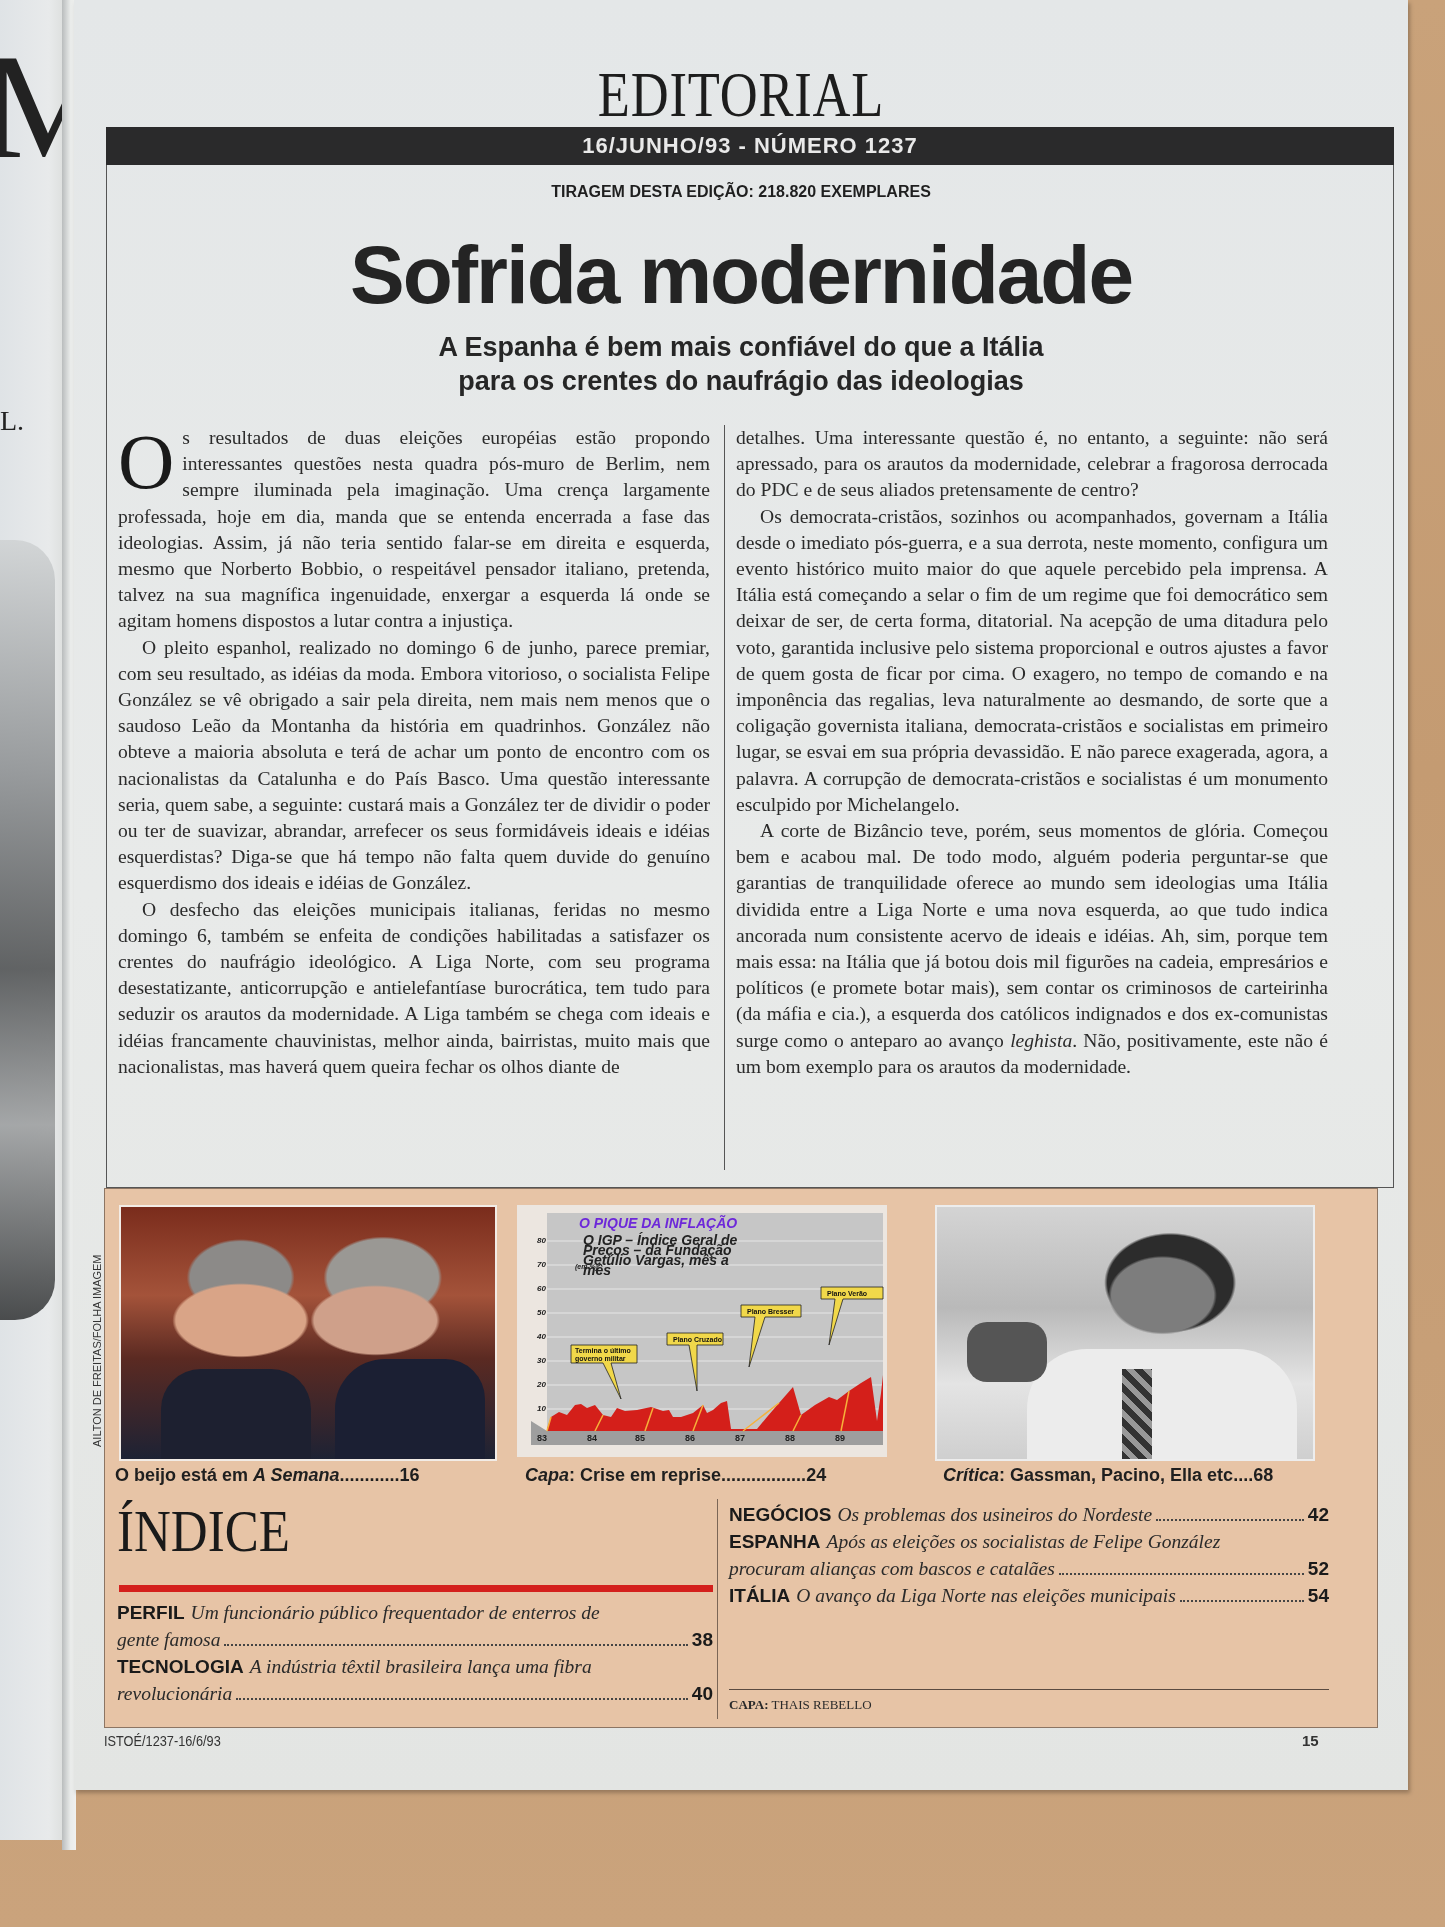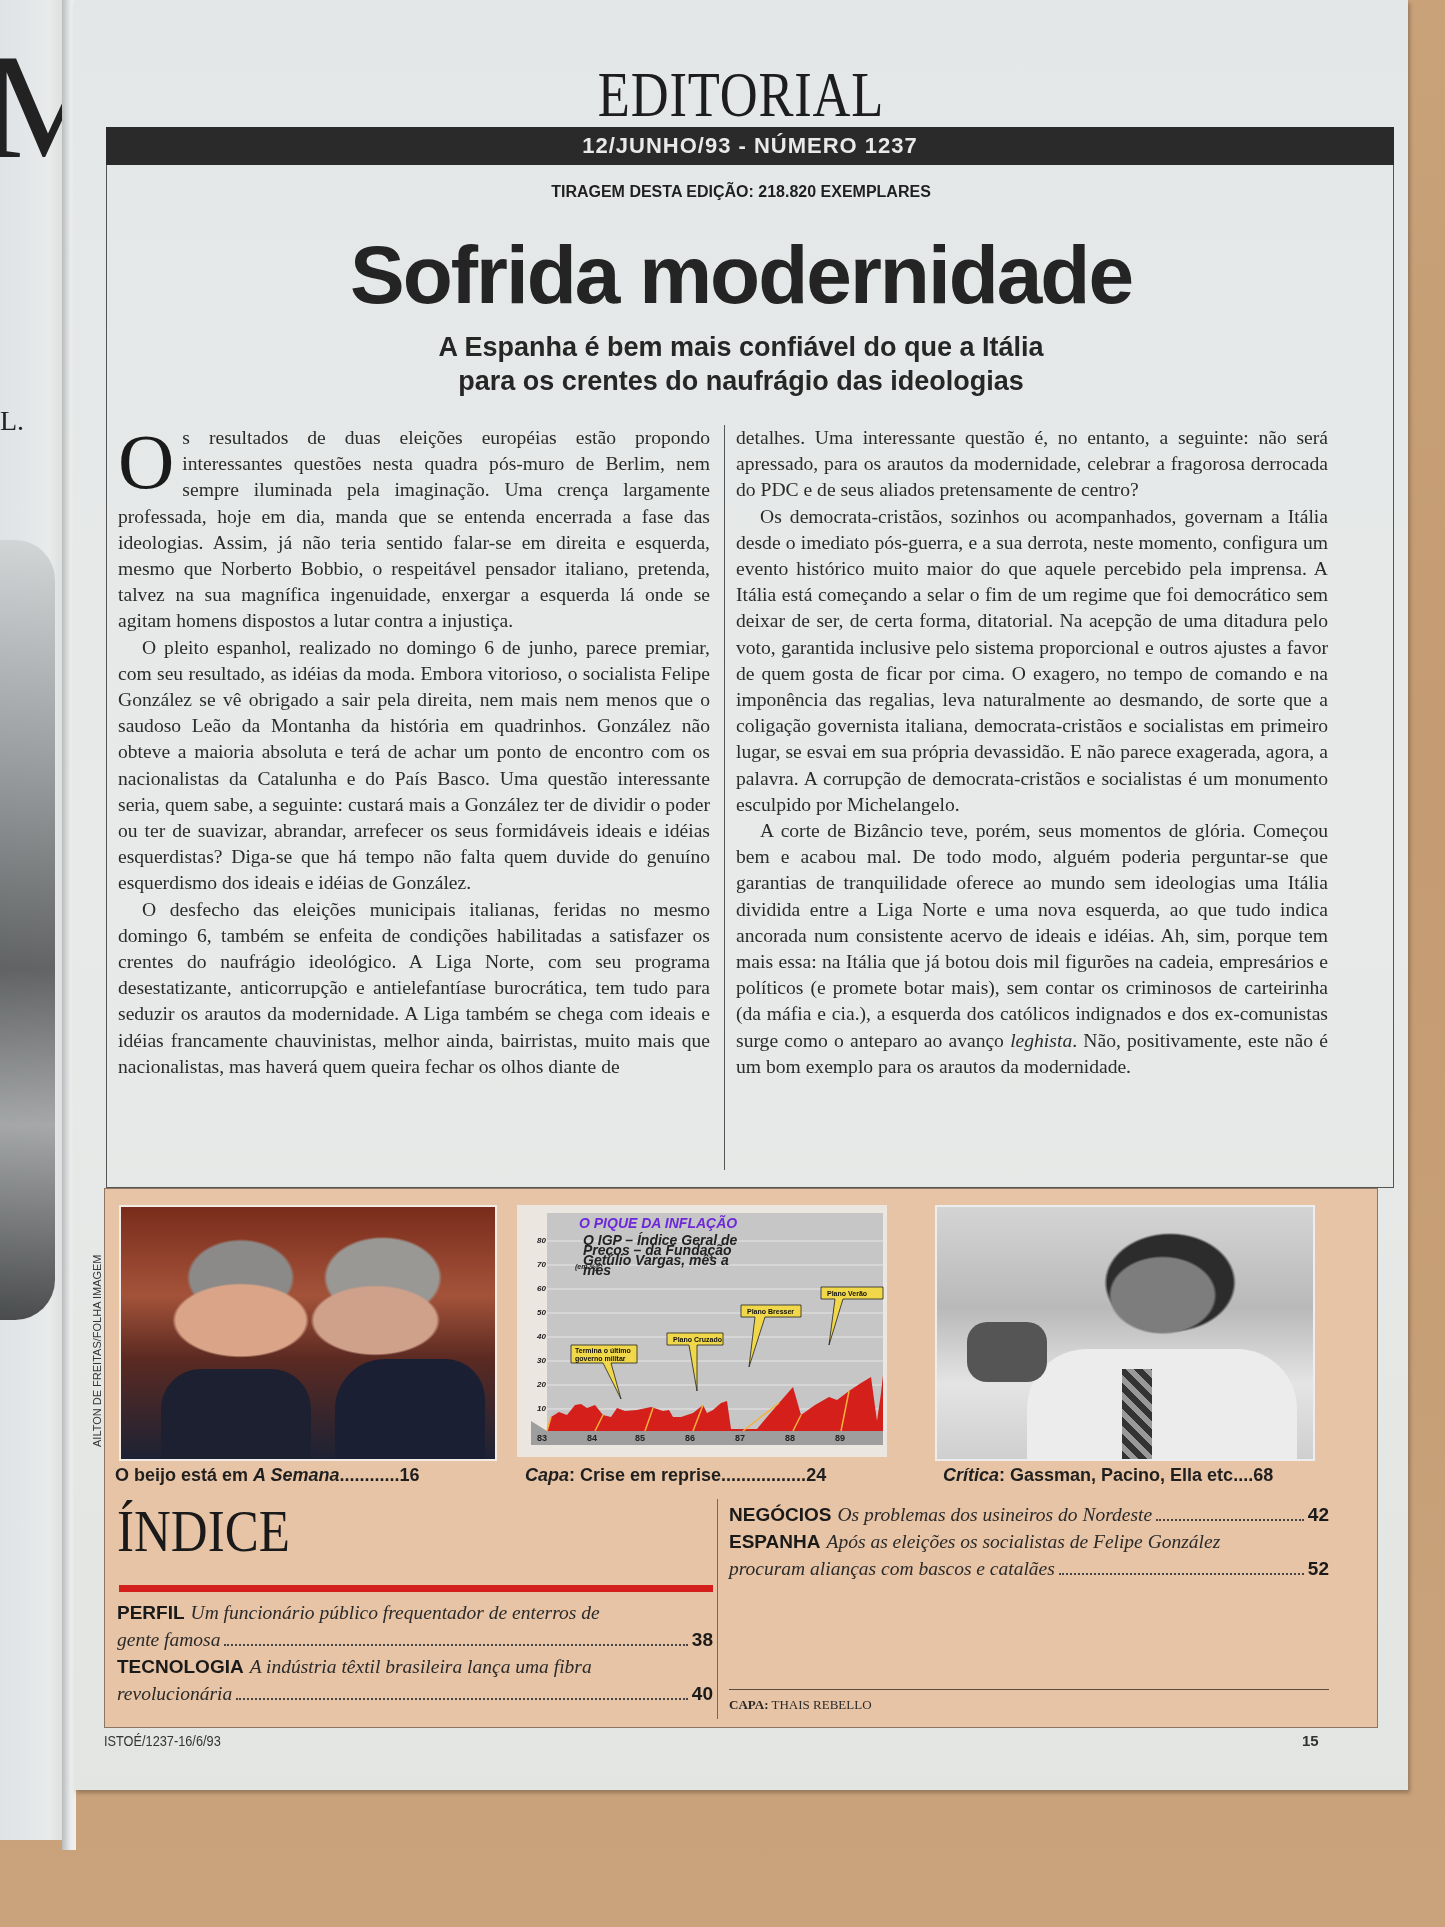--- a/index.html
+++ b/index.html
@@ -148,21 +148,21 @@
 
 <div class="left-page">
   <div class="left-glyph-m">M</div>
   <div class="left-glyph-l">L.</div>
   <div class="left-photo"></div>
 </div>
 <div class="spine"></div>
 
 <div class="page">
   <div class="section-title">EDITORIAL</div>
-  <div class="dateline">12/JUNHO/93 - NÚMERO 1237</div>
+  <div class="dateline">16/JUNHO/93 - NÚMERO 1237</div>
   <div class="frame"></div>
   <div class="circulation">TIRAGEM DESTA EDIÇÃO: 218.820 EXEMPLARES</div>
 
   <h1 class="headline" style="margin:0;">Sofrida modernidade</h1>
   <div class="subhead">
     <div>A Espanha é bem mais confiável do que a Itália</div>
     <div>para os crentes do naufrágio das ideologias</div>
   </div>
 
   <div class="col col-left">
@@ -294,20 +294,28 @@
           </div>
       </div>
       <div class="index-entry">
         <div><span class="idx-section">ESPANHA</span><span class="idx-desc">Após as eleições os socialistas de Felipe González</span></div>
         <div class="idx-line">
             <span class="idx-desc">procuram alianças com bascos e catalães</span>
             <span class="fill"></span>
             <span class="idx-page">52</span>
           </div>
       </div>
+      <div class="index-entry">
+        <div class="idx-line">
+            <span class="idx-section">ITÁLIA</span>
+            <span class="idx-desc">O avanço da Liga Norte nas eleições municipais</span>
+            <span class="fill"></span>
+            <span class="idx-page">54</span>
+          </div>
+      </div>
     </div>
     <div class="index-hrule"></div>
     <div class="cover-credit"><b>CAPA:</b><span> THAIS REBELLO</span></div>
   </div>
 
   <div class="footer-left">ISTOÉ/1237-16/6/93</div>
   <div class="footer-right">15</div>
 </div>
 
 </body></html>

